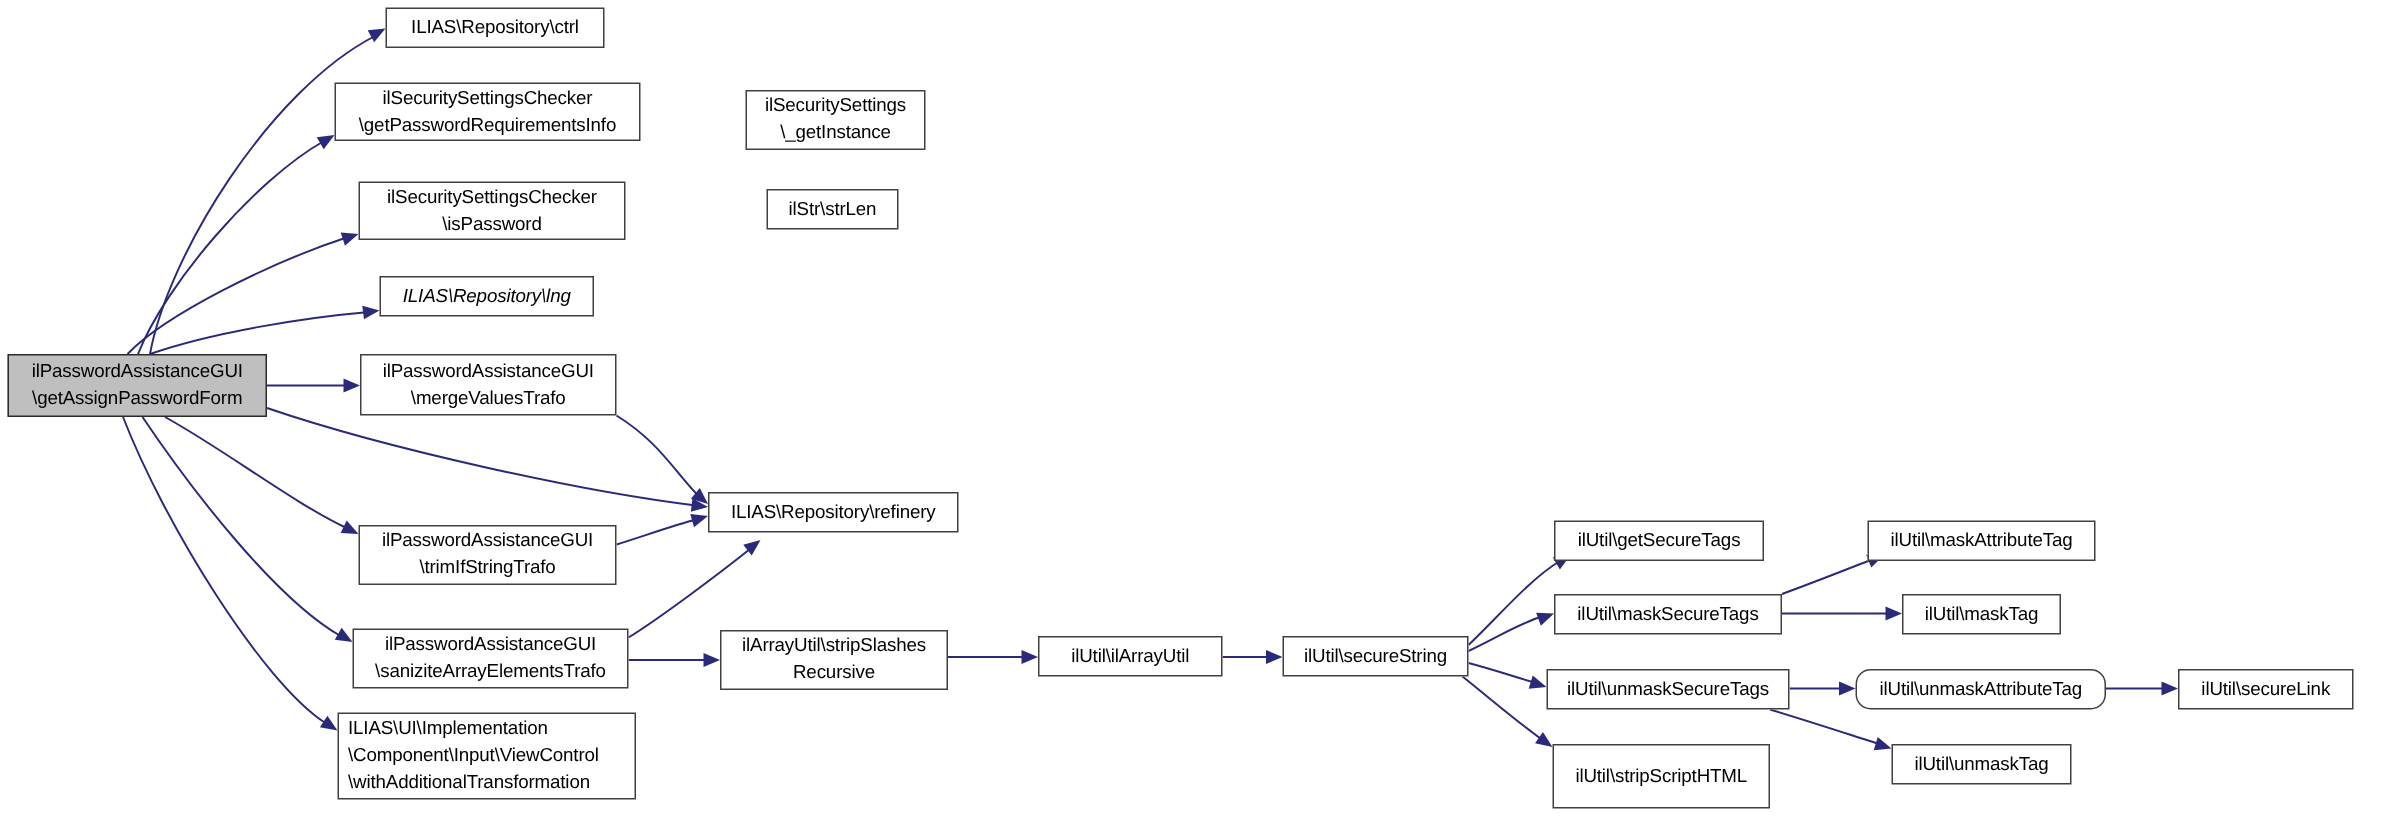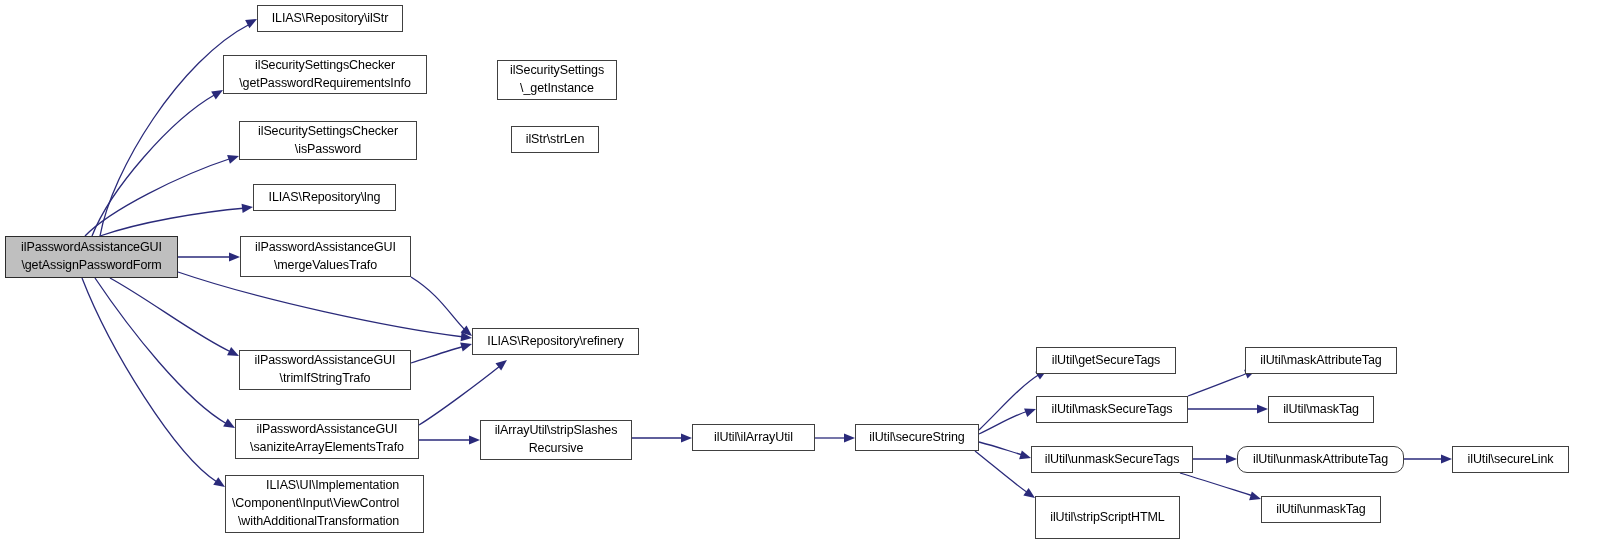--- a/index.html
+++ b/index.html
@@ -38,21 +38,21 @@
     text-align: center;
     white-space: pre;
     letter-spacing: -0.1px;
   }
   .node.root {
     background: #bfbfbf;
     border-color: #2b2b2b;
   }
   .node.leftalign {
     justify-content: flex-start;
-    text-align: right;
+    text-align: left;
     padding-left: 6px;
   }
 </style>
 </head>
 <body>
 
 <div id="canvas">
   <svg id="edge-layer" viewBox="0 0 1597 549" xmlns="http://www.w3.org/2000/svg">
       <g>
         <path d="M 100 236 C 112 170, 180 60, 250 24" fill="none" stroke="#2a2a7a" stroke-width="1.3"></path>
@@ -147,29 +147,29 @@
         <polygon points="0,0 -11,-4.6 -11,4.6" fill="#2a2a7a" transform="translate(1261,499) rotate(17)"></polygon>
       </g>
       <g>
         <path d="M 1404 459 L 1444 459" fill="none" stroke="#2a2a7a" stroke-width="1.3"></path>
         <polygon points="0,0 -11,-4.6 -11,4.6" fill="#2a2a7a" transform="translate(1452,459) rotate(0)"></polygon>
       </g>
     </svg>
   <div id="node-layer">
       <div class="node root" style="left: 5px; top: 236px; width: 173px; height: 42px;">ilPasswordAssistanceGUI
 \getAssignPasswordForm</div>
-      <div class="node" style="left: 257px; top: 5px; width: 146px; height: 27px;">ILIAS\Repository\ilStr</div>
+      <div class="node" style="left: 257px; top: 5px; width: 146px; height: 27px;">ILIAS\Repository\ctrl</div>
       <div class="node" style="left: 223px; top: 55px; width: 204px; height: 39px;">ilSecuritySettingsChecker
 \getPasswordRequirementsInfo</div>
       <div class="node" style="left: 497px; top: 60px; width: 120px; height: 40px;">ilSecuritySettings
 \_getInstance</div>
       <div class="node" style="left: 239px; top: 121px; width: 178px; height: 39px;">ilSecuritySettingsChecker
 \isPassword</div>
       <div class="node" style="left: 511px; top: 126px; width: 88px; height: 27px;">ilStr\strLen</div>
-      <div class="node" style="left: 253px; top: 184px; width: 143px; height: 27px;">ILIAS\Repository\lng</div>
+      <div class="node" style="left: 253px; top: 184px; width: 143px; height: 27px; font-style: italic;">ILIAS\Repository\lng</div>
       <div class="node" style="left: 240px; top: 236px; width: 171px; height: 41px;">ilPasswordAssistanceGUI
 \mergeValuesTrafo</div>
       <div class="node" style="left: 472px; top: 328px; width: 167px; height: 27px;">ILIAS\Repository\refinery</div>
       <div class="node" style="left: 239px; top: 350px; width: 172px; height: 40px;">ilPasswordAssistanceGUI
 \trimIfStringTrafo</div>
       <div class="node" style="left: 235px; top: 419px; width: 184px; height: 40px;">ilPasswordAssistanceGUI
 \saniziteArrayElementsTrafo</div>
       <div class="node leftalign" style="left: 225px; top: 475px; width: 199px; height: 58px;">ILIAS\UI\Implementation
 \Component\Input\ViewControl
 \withAdditionalTransformation</div>

